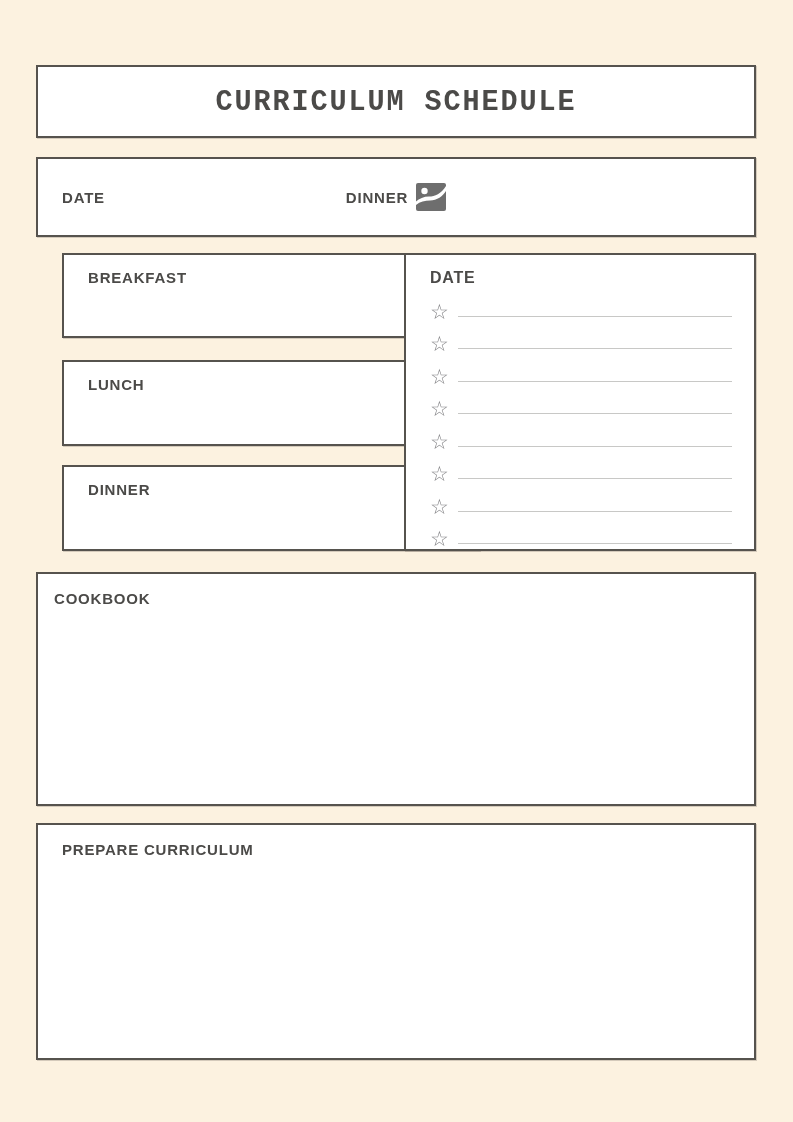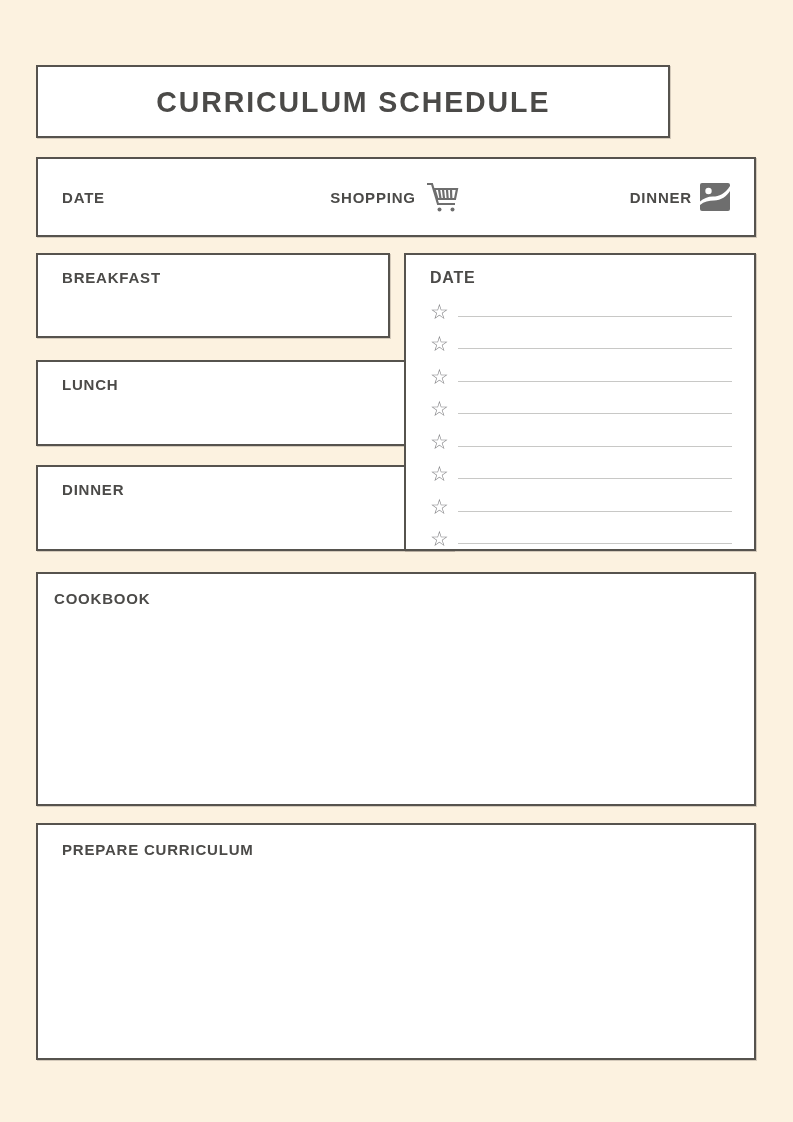--- a/index.html
+++ b/index.html
@@ -21,43 +21,43 @@
     box-sizing: border-box;
     box-shadow: 1px 1px 0 rgba(90,85,75,0.25);
   }
   .heading {
     color: var(--text, #4b4a48);
     font-weight: 700;
     letter-spacing: 0.8px;
   }
   
   .title-box {
-    left: 36px; top: 65px; width: 634px; height: 73px;
-    display: flex; align-items: center; justify-content: center;
+    left: 36px; top: 65px; width: 720px; height: 73px;
+    display: flex; align-items: center; justify-content: center; font-family: Liberation Mono, monospace;
   }
   .title-box .title {
     font-size: 30px;
     letter-spacing: 2px;
     transform: scaleX(0.95);
   }
   
   .info-box {
     left: 36px; top: 157px; width: 720px; height: 80px;
     display: grid;
     grid-template-columns: 1fr auto 1fr;
     align-items: center;
     padding: 0 24px;
   }
   .info-box .cell { display: flex; align-items: center; gap: 8px; font-size: 15px; }
   .info-box .cell.left   { justify-self: start; }
   .info-box .cell.center { justify-self: center; }
   .info-box .cell.right  { justify-self: end; }
   .icon-wrap { display: inline-flex; align-items: center; }
   
-  .meal-box { padding: 14px 0 0 24px; }
+  .meal-box { padding: 14px 0 0 24px; margin-left: 26px; }
   .meal-box .heading, .big-box .heading { font-size: 15px; }
   .breakfast-box { left: 36px; top: 253px; width: 354px; height: 85px; }
   .lunch-box     { left: 36px; top: 360px; width: 408px; height: 86px; }
   .dinner-box    { left: 36px; top: 465px; width: 418px; height: 86px; }
   
   .date-panel {
     left: 404px; top: 253px; width: 352px; height: 298px;
     padding: 14px 22px 0 24px;
   }
   .star-list { margin-top: 4px; }
@@ -89,35 +89,20 @@
 
 <div class="page">
 
   <div class="box title-box">
     <div class="heading title">CURRICULUM SCHEDULE</div>
   </div>
 
   <div class="box info-box">
     <div class="cell left">
       <span class="heading">DATE</span>
-    </div>
-    <div class="cell center">
-      <span class="heading">SHOPPING</span>
-      <span class="icon-wrap">
-        <svg width="38" height="34" viewBox="0 0 38 34" fill="none" stroke="#6e6e6e" stroke-width="2.2">
-          <path d="M3 4 L8 4 L14 24 L31 24" fill="none"></path>
-          <path d="M10.5 9 L33 9 L31 19 L13.5 19 Z" fill="none"></path>
-          <line x1="15" y1="9.5" x2="16.5" y2="18.5"></line>
-          <line x1="19" y1="9.5" x2="20" y2="18.5"></line>
-          <line x1="23" y1="9.5" x2="23.7" y2="18.5"></line>
-          <line x1="27" y1="9.5" x2="27.3" y2="18.5"></line>
-          <circle cx="15.5" cy="29.5" r="2" fill="#6e6e6e" stroke="none"></circle>
-          <circle cx="28.5" cy="29.5" r="2" fill="#6e6e6e" stroke="none"></circle>
-        </svg>
-      </span>
     </div>
     <div class="cell right">
       <span class="heading">DINNER</span>
       <span class="icon-wrap">
         <svg width="30" height="28" viewBox="0 0 30 28">
           <rect x="0" y="0" width="30" height="28" rx="2" fill="#6e6e6e"></rect>
           <circle cx="8.5" cy="8" r="3.2" fill="#ffffff"></circle>
           <path d="M30 3 C25 11 19 13.5 13 13.5 C8 13.5 3 15.5 0 18.5 L0 22 C4 18.5 9 17.5 14 17.5 C21 17.5 27 13 30 8 Z" fill="#ffffff"></path>
         </svg>
       </span>

